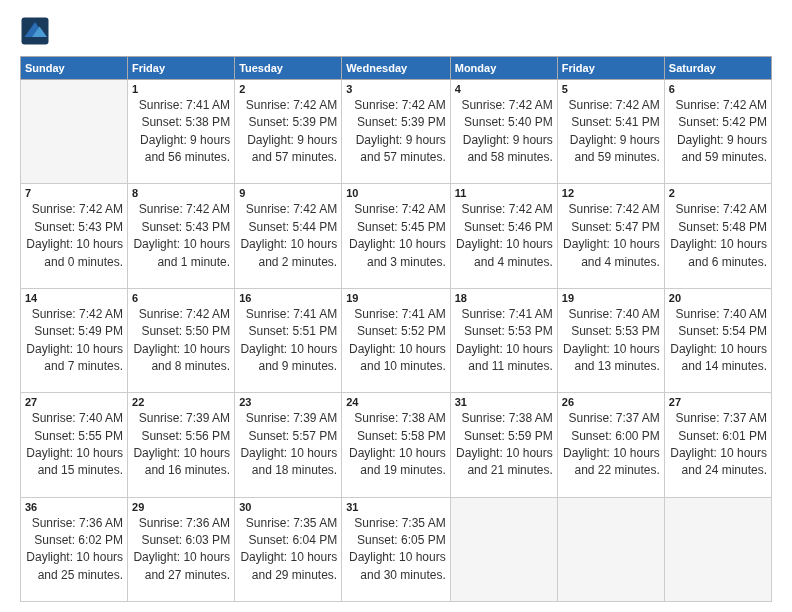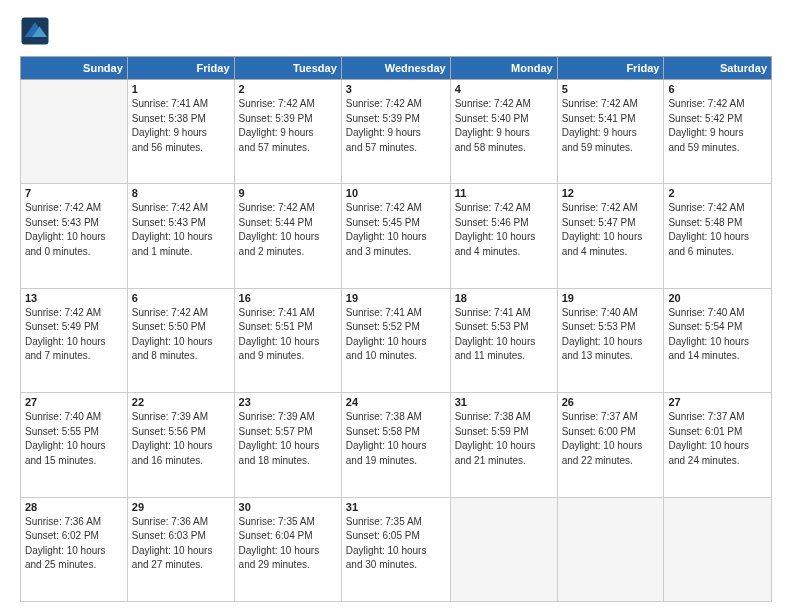--- a/index.html
+++ b/index.html
@@ -50,44 +50,45 @@
       border-collapse: collapse;
       flex: 1;
       font-size: 10px;
     }
     .calendar thead tr th {
       background-color: #2a6db5;
       color: #fff;
       padding: 5px 4px;
       font-size: 11px;
       font-weight: bold;
-      text-align: right;
+      text-align: left;
       border: 1px solid #aaa;
     }
     .calendar tbody tr td {
       border: 1px solid #ccc;
       vertical-align: top;
       padding: 3px 4px;
       height: 82px;
       width: 113px;
       background: #fff;
     }
     .calendar tbody tr td.empty {
       background: #f5f5f5;
     }
     .day-num {
       font-size: 11px;
       font-weight: bold;
       color: #222;
       margin-bottom: 2px;
     }
     .day-info {
-      font-size: 10px;
+      font-size: 12px;
       color: #333;
       line-height: 1.45;
+      text-align: right;
     }
   </style>
 </head>
 <body>
 
 <div class="page">
   <div class="header">
     <div class="logo">
       <svg class="logo-icon" viewBox="0 0 40 40">
         <rect x="2" y="2" width="36" height="36" rx="4" fill="#1a3a5c"></rect>
@@ -170,21 +171,21 @@
             <div class="day-num">12</div>
             <div class="day-info">Sunrise: 7:42 AM<br>Sunset: 5:47 PM<br>Daylight: 10 hours<br>and 4 minutes.</div>
           </td>
           <td>
             <div class="day-num">2</div>
             <div class="day-info">Sunrise: 7:42 AM<br>Sunset: 5:48 PM<br>Daylight: 10 hours<br>and 6 minutes.</div>
           </td>
         </tr>
         <tr>
           <td>
-            <div class="day-num">13</div>
+            <div class="day-num">14</div>
             <div class="day-info">Sunrise: 7:42 AM<br>Sunset: 5:49 PM<br>Daylight: 10 hours<br>and 7 minutes.</div>
           </td>
           <td>
             <div class="day-num">6</div>
             <div class="day-info">Sunrise: 7:42 AM<br>Sunset: 5:50 PM<br>Daylight: 10 hours<br>and 8 minutes.</div>
           </td>
           <td>
             <div class="day-num">16</div>
             <div class="day-info">Sunrise: 7:41 AM<br>Sunset: 5:51 PM<br>Daylight: 10 hours<br>and 9 minutes.</div>
           </td>
@@ -230,21 +231,21 @@
             <div class="day-num">26</div>
             <div class="day-info">Sunrise: 7:37 AM<br>Sunset: 6:00 PM<br>Daylight: 10 hours<br>and 22 minutes.</div>
           </td>
           <td>
             <div class="day-num">27</div>
             <div class="day-info">Sunrise: 7:37 AM<br>Sunset: 6:01 PM<br>Daylight: 10 hours<br>and 24 minutes.</div>
           </td>
         </tr>
         <tr>
           <td>
-            <div class="day-num">28</div>
+            <div class="day-num">36</div>
             <div class="day-info">Sunrise: 7:36 AM<br>Sunset: 6:02 PM<br>Daylight: 10 hours<br>and 25 minutes.</div>
           </td>
           <td>
             <div class="day-num">29</div>
             <div class="day-info">Sunrise: 7:36 AM<br>Sunset: 6:03 PM<br>Daylight: 10 hours<br>and 27 minutes.</div>
           </td>
           <td>
             <div class="day-num">30</div>
             <div class="day-info">Sunrise: 7:35 AM<br>Sunset: 6:04 PM<br>Daylight: 10 hours<br>and 29 minutes.</div>
           </td>

